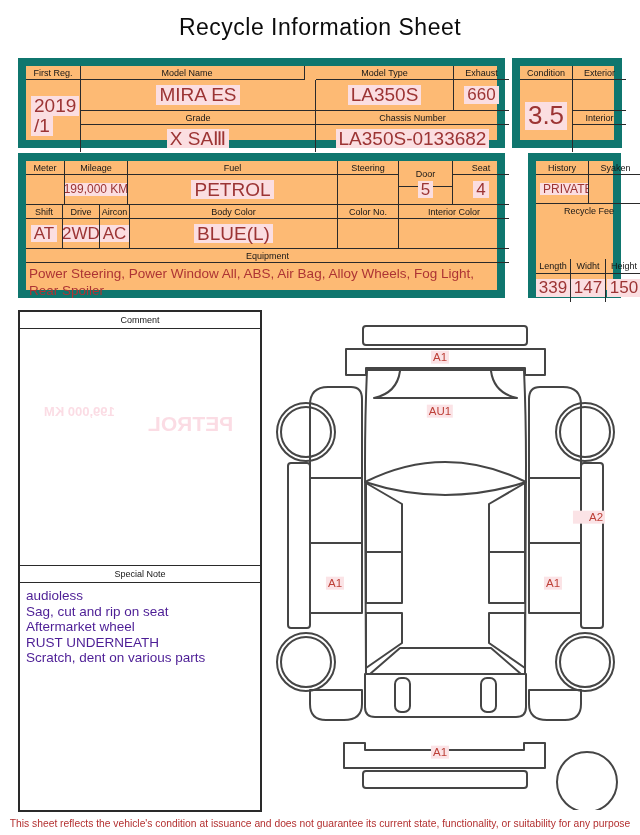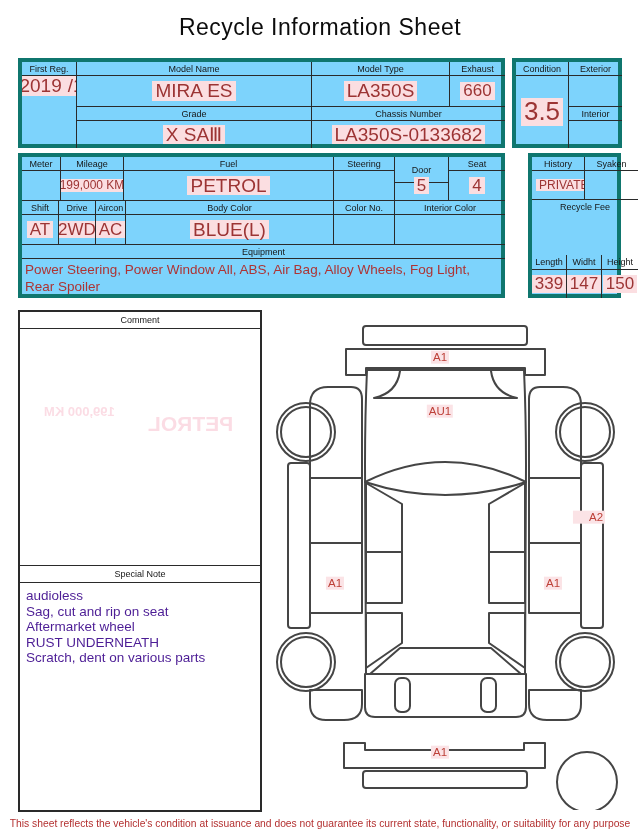--- a/index.html
+++ b/index.html
@@ -1,32 +1,32 @@
 <!DOCTYPE html>
 <html><head>
 <meta charset="utf-8">
 <style>
   html,body{margin:0;padding:0;background:#fff;}
   .sheet{position:relative;width:640px;height:835px;background:#fff;
          font-family:"Liberation Sans", sans-serif;overflow:hidden;}
   .title{position:absolute;top:14px;left:0;width:640px;text-align:center;
          font-size:23px;color:#0c0c0c;letter-spacing:.5px;}
-  .tbl{position:absolute;border:4px solid #0f766e;background:#7dd3fc;box-sizing:border-box;}
+  .tbl{position:absolute;border:8px solid #0f766e;background:#fdba74;box-sizing:border-box;}
   .box{position:absolute;border:2px solid #2a2a2a;background:#fff;box-sizing:border-box;}
   .cell{position:absolute;box-sizing:border-box;display:flex;align-items:center;
         justify-content:center;overflow:hidden;white-space:nowrap;}
   .hdr{font-size:9px;color:#161616;}
   .val{color:#9c3434;}
   .br{border-right:1px solid #2a2a2a;}
   .bb{border-bottom:1px solid #2a2a2a;}
   .hl{background:#fbdee1;padding:0 3px;line-height:1.05;}
   .v26{font-size:26px;} .v22{font-size:22px;} .v19{font-size:19px;}
   .v17{font-size:17px;} .v12{font-size:12px;}
   .left{justify-content:flex-start;}
-  .firstreg{align-items:flex-start;padding-left:5px;
+  .firstreg{flex-direction:column;align-items:flex-start;padding-left:5px;
             font-size:19px;line-height:20px;}
   .equip{align-items:flex-start;justify-content:flex-start;white-space:normal;
          text-align:left;font-size:13.5px;line-height:17px;color:#ad3434;padding:2px 3px;}
   .noteline{font-size:13.5px;line-height:15.5px;color:#4c1d95;}
   .bandhdr{position:absolute;left:0;width:100%;display:flex;align-items:center;
            justify-content:center;font-size:9px;color:#161616;box-sizing:border-box;}
   .ghost{position:absolute;color:#f6a9bd;opacity:.4;filter:blur(.7px);
          transform:scaleX(-1);font-weight:bold;}
   .diagram{position:absolute;left:270px;top:310px;width:370px;height:500px;}
   .diagram svg{position:absolute;left:0;top:0;}
@@ -42,21 +42,21 @@
 
   <div class="title">Recycle Information Sheet</div>
 
   <div class="tbl" style="left:18px;top:58px;width:487px;height:90px;">
     <div class="cell hdr br bb" style="left:0;top:0;width:55px;height:14px;">First Reg.</div>
     <div class="cell val firstreg br" style="left:0;top:14px;width:55px;height:72px;">
         <span class="hl">2019</span>
         <span class="hl">/1</span>
       </div>
 
-    <div class="cell hdr br bb" style="left:55px;top:0;width:235px;height:14px;">Model Name</div>
+    <div class="cell hdr br bb" style="left:44px;top:0;width:235px;height:14px;">Model Name</div>
     <div class="cell val v19 br bb" style="left:55px;top:14px;width:235px;height:31px;">
         <span class="hl">MIRA ES</span>
       </div>
     <div class="cell hdr br bb" style="left:55px;top:45px;width:235px;height:14px;">Grade</div>
     <div class="cell val v19 br" style="left:55px;top:59px;width:235px;height:27px;">
         <span class="hl">X SAⅢ</span>
       </div>
 
     <div class="cell hdr br bb" style="left:290px;top:0;width:138px;height:14px;">Model Type</div>
     <div class="cell val v19 br bb" style="left:290px;top:14px;width:138px;height:31px;">

